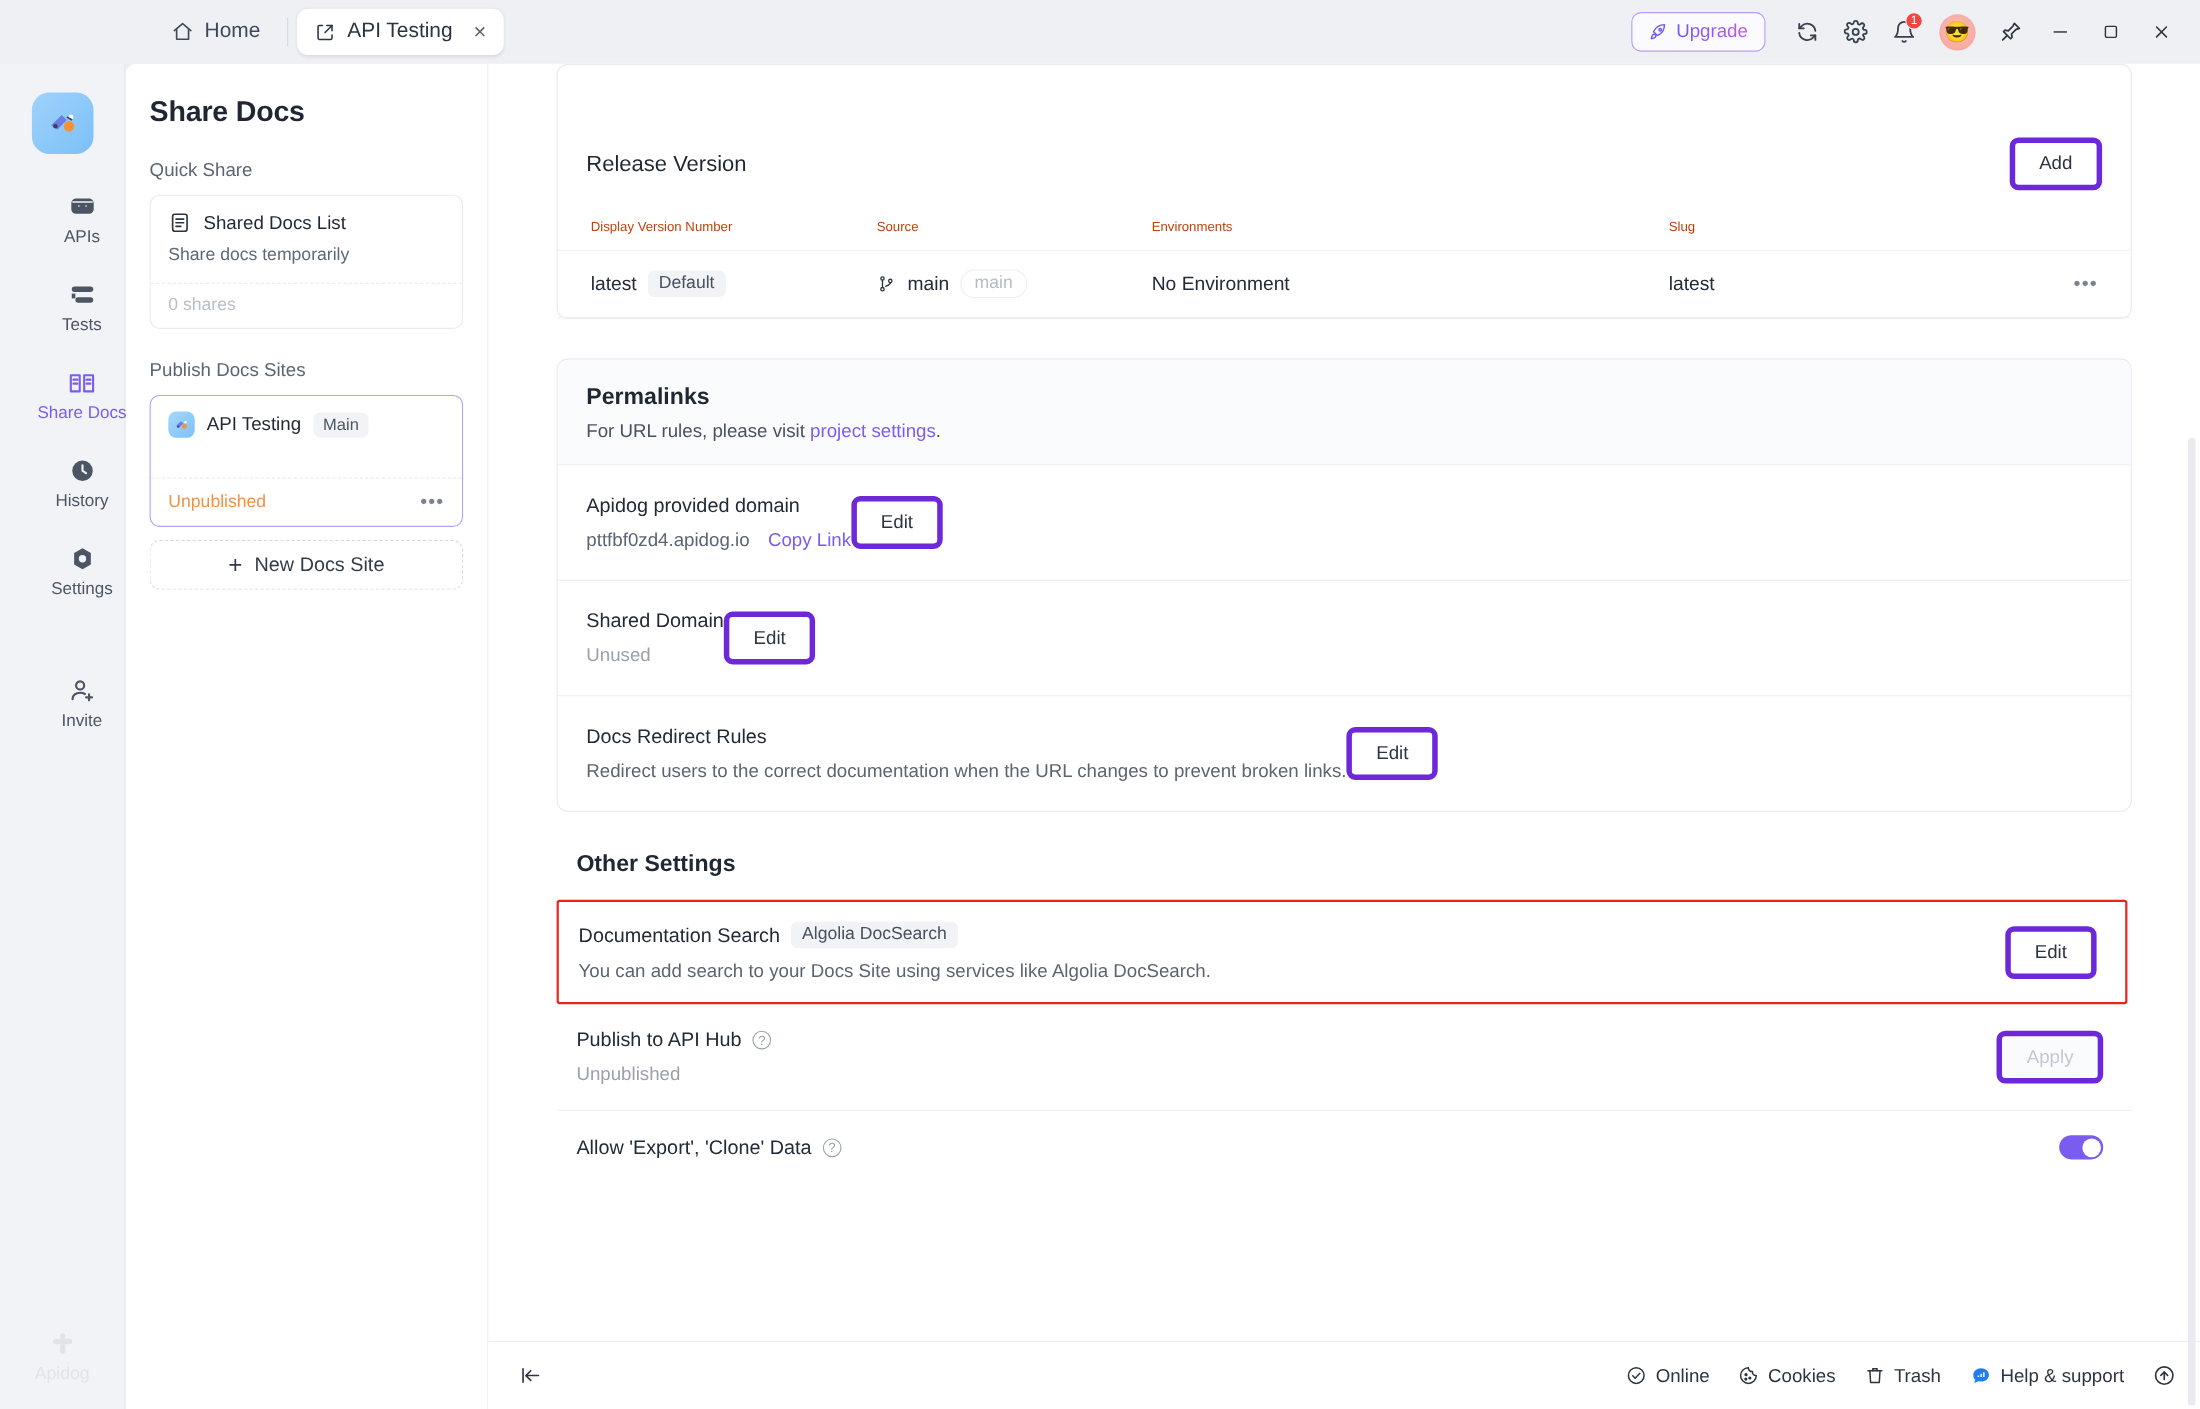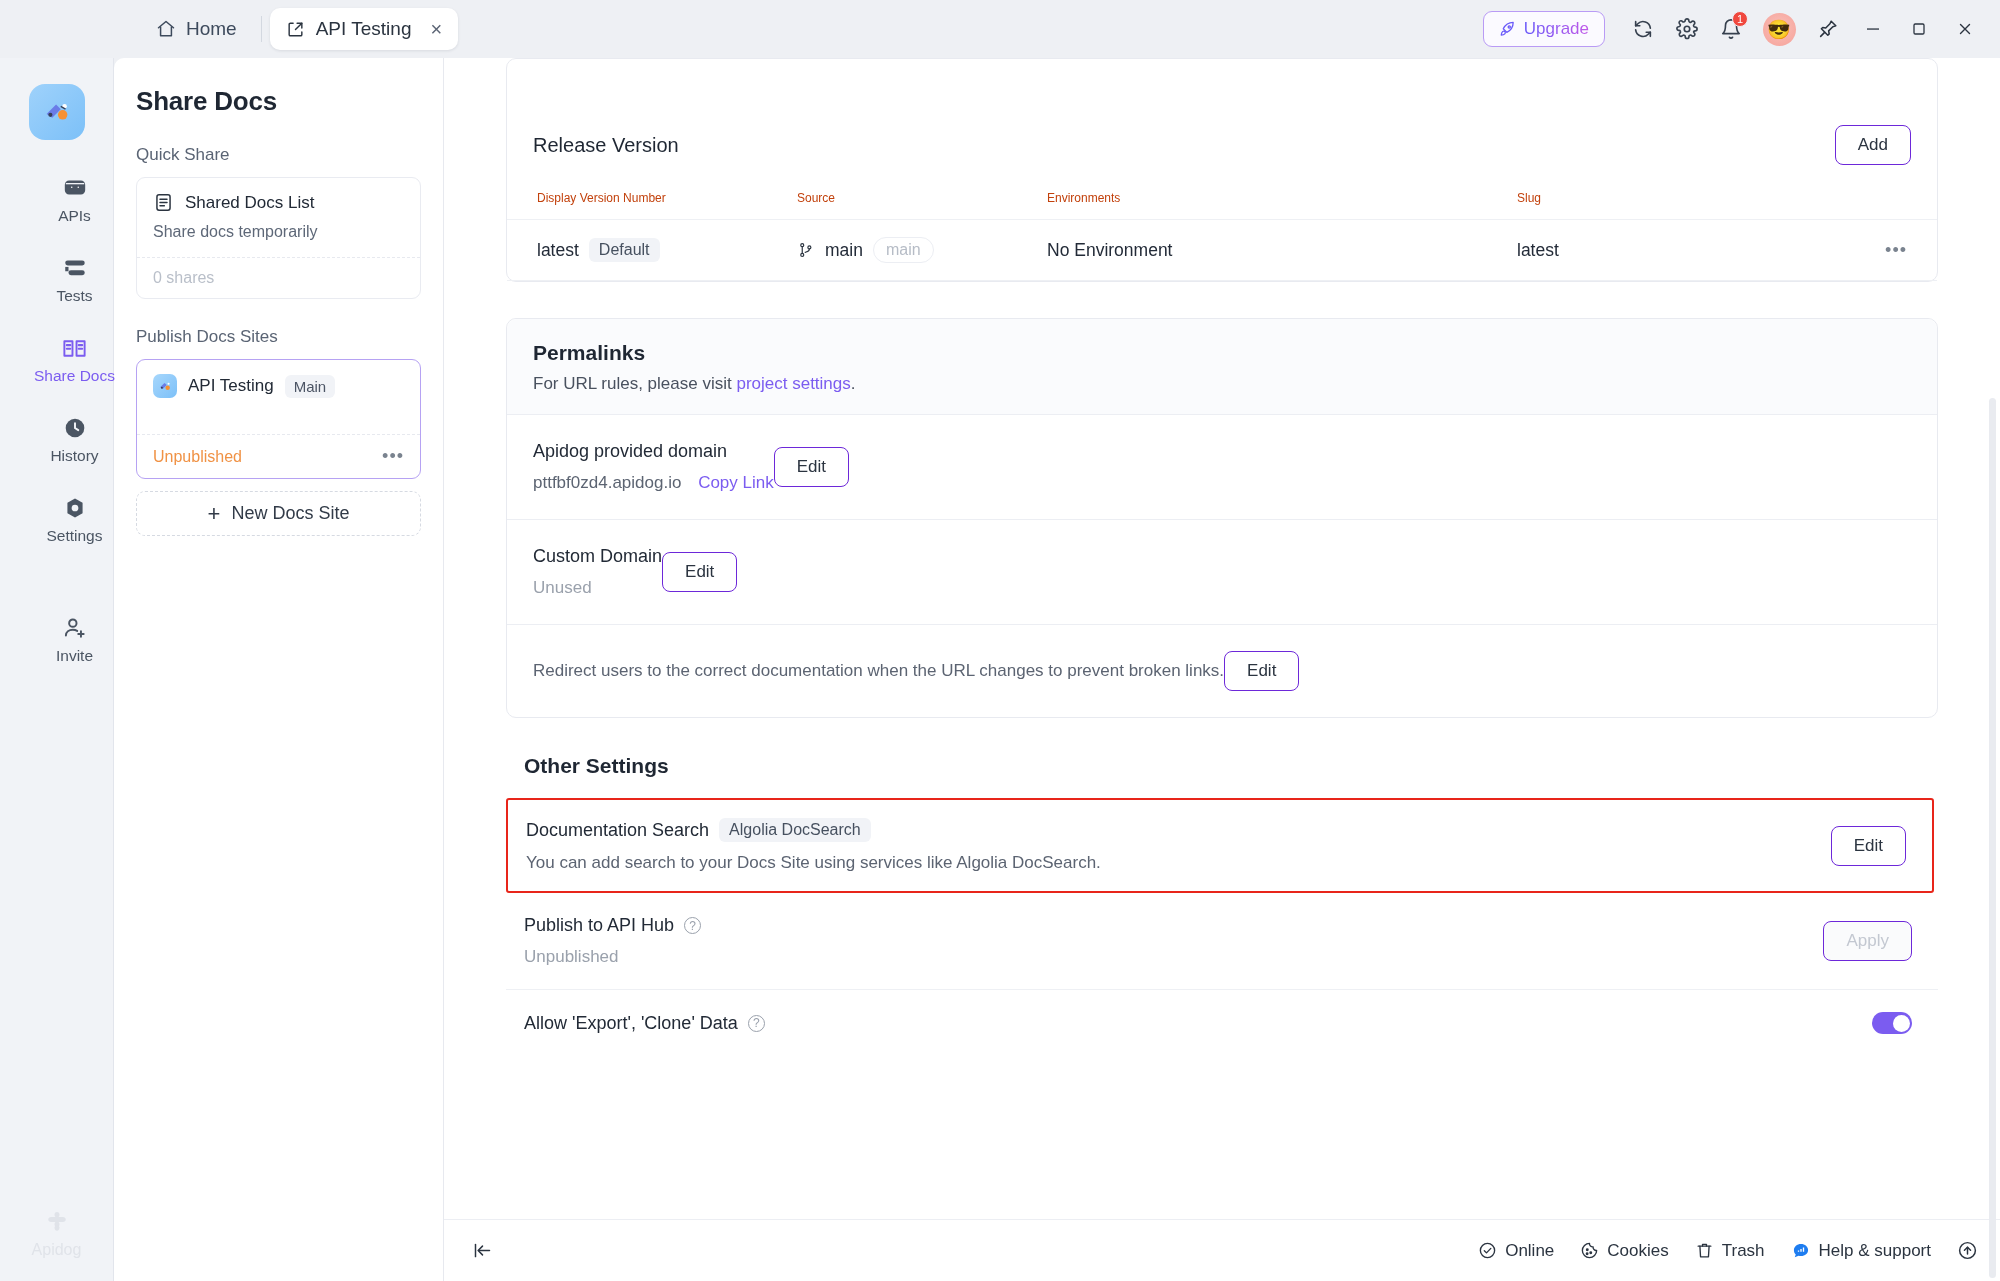--- a/index.html
+++ b/index.html
@@ -162,21 +162,21 @@
     border: 1px solid #e8eaf0; border-radius: 10px;
     margin-bottom: 36px;
   }
   .sect-head-row {
     display: flex; align-items: center; justify-content: space-between;
     padding: 22px 26px 6px 26px;
     margin-top: 44px;
   }
   .sect-h { font-size: 20px; color: #1f2733; }
   .btn-outline {
-    border: 1px solid #6d28d9; background: #fff; border-radius: 8px;
+    border: 5px solid #6d28d9; background: #fff; border-radius: 8px;
     padding: 9px 22px; font-size: 17px; color: #2b3440; cursor: pointer;
   }
   .btn-disabled { color: #c3c8d1; cursor: default; background: #fafbfc; }
 
   table.rv { width: 100%; border-collapse: collapse; }
   table.rv th {
     text-align: left; font-weight: 400; font-size: 12px; color: #c2410c;
     padding: 20px 0 14px 0;
   }
   table.rv td { padding: 17px 0; font-size: 17.5px; color: #232b38; border-top: 1px solid #eef0f4; border-bottom: 1px solid #eef0f4; }
@@ -538,28 +538,29 @@
               <div class="prow-d">
                 <span>pttfbf0zd4.apidog.io</span>
                 <span class="lnk" style="margin-left:12px">Copy Link</span>
               </div>
             </div>
             <button class="btn-outline">Edit</button>
           </div>
 
           <div class="prow">
             <div class="prow-inner">
-              <div class="prow-t">Custom Domain</div>
+              <div class="prow-t">Shared Domain</div>
               <div class="prow-d grey">Unused</div>
             </div>
             <button class="btn-outline">Edit</button>
           </div>
 
           <div class="prow">
             <div class="prow-inner">
+              <div class="prow-t">Docs Redirect Rules</div>
               <div class="prow-d">Redirect users to the correct documentation when the URL changes to prevent broken links.</div>
             </div>
             <button class="btn-outline">Edit</button>
           </div>
         </div>
 
         <div>
           <div class="other-h">Other Settings</div>
 
           <div class="orow hl">

